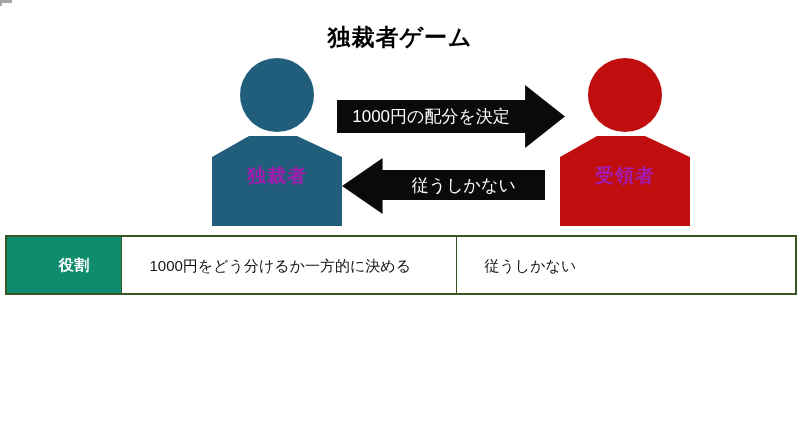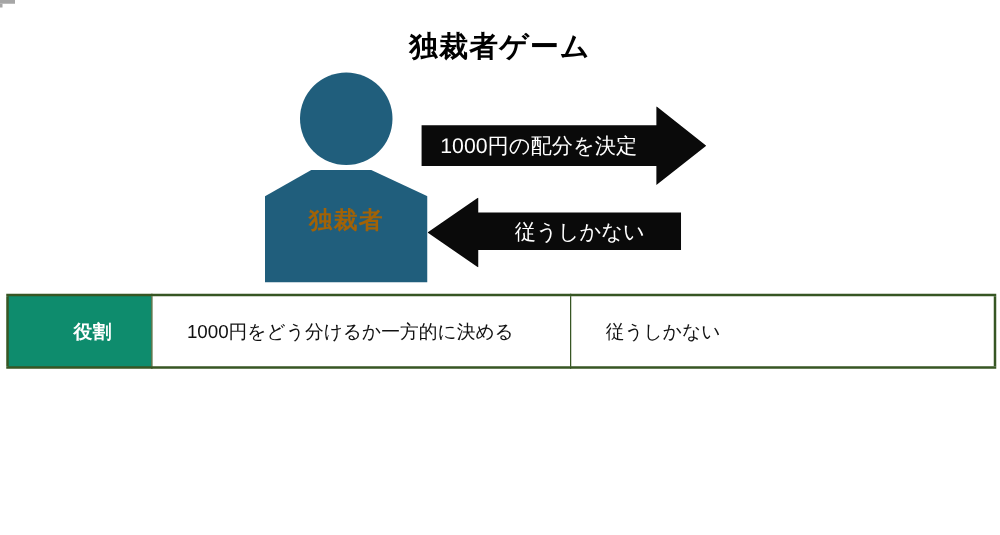--- a/index.html
+++ b/index.html
@@ -15,21 +15,21 @@
   }
   .title{
     position:absolute;top:22px;left:0;width:100%;text-align:center;
     font-size:23px;font-weight:bold;letter-spacing:1px;
   }
   
   .person{position:absolute;width:130px;height:170px;}
   .person svg{display:block;width:100%;height:100%;}
   .person-label{
     position:absolute;left:0;right:0;top:107px;text-align:center;
-    color:#a16207;font-size:19px;font-weight:bold;letter-spacing:1px;
+    color:#a21caf;font-size:19px;font-weight:bold;letter-spacing:1px;
   }
   .person-dictator{left:212px;top:56px;}
   .person-recipient{left:560px;top:56px;}
   
   .arrow{position:absolute;background:#0a0a0a;}
   .arrow-right{
     left:337px;top:85px;width:228px;height:63px;
     clip-path:polygon(0 24%,82.5% 24%,82.5% 0,100% 50%,82.5% 100%,82.5% 76%,0 76%);
     text-align:center;
   }
@@ -79,20 +79,27 @@
   <div class="title">独裁者ゲーム</div>
 
   <div class="person person-dictator">
     <svg viewBox="0 0 130 170">
       <circle cx="65" cy="39" r="37" fill="#205E7C"></circle>
       <polygon points="0,170 0,101 37,80 85,80 130,101 130,170" fill="#205E7C"></polygon>
     </svg>
     <div class="person-label">独裁者</div>
   </div>
 
+  <div class="person person-recipient">
+    <svg viewBox="0 0 130 170">
+      <circle cx="65" cy="39" r="37" fill="#C00D0D"></circle>
+      <polygon points="0,170 0,101 37,80 85,80 130,101 130,170" fill="#C00D0D"></polygon>
+    </svg>
+    <div class="person-label">受領者</div>
+  </div>
 
   <div class="arrow arrow-right">
     <span class="arrow-label">1000円の配分を決定</span>
   </div>
 
   <div class="arrow arrow-left">
     <span class="arrow-label">従うしかない</span>
   </div>
 
   <table class="game-table">

